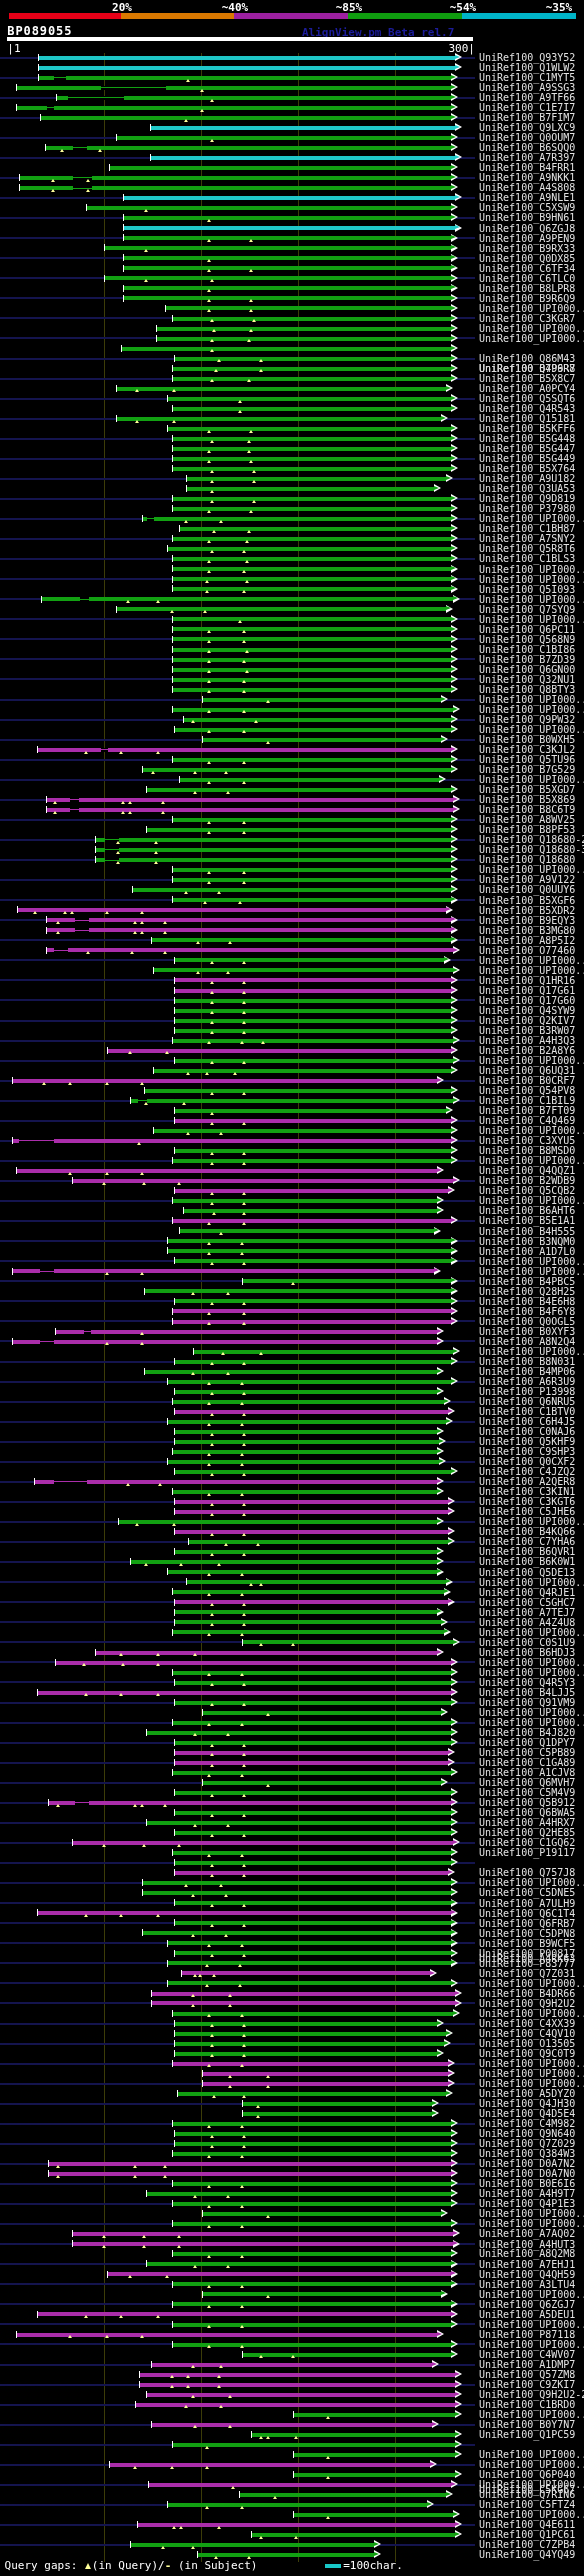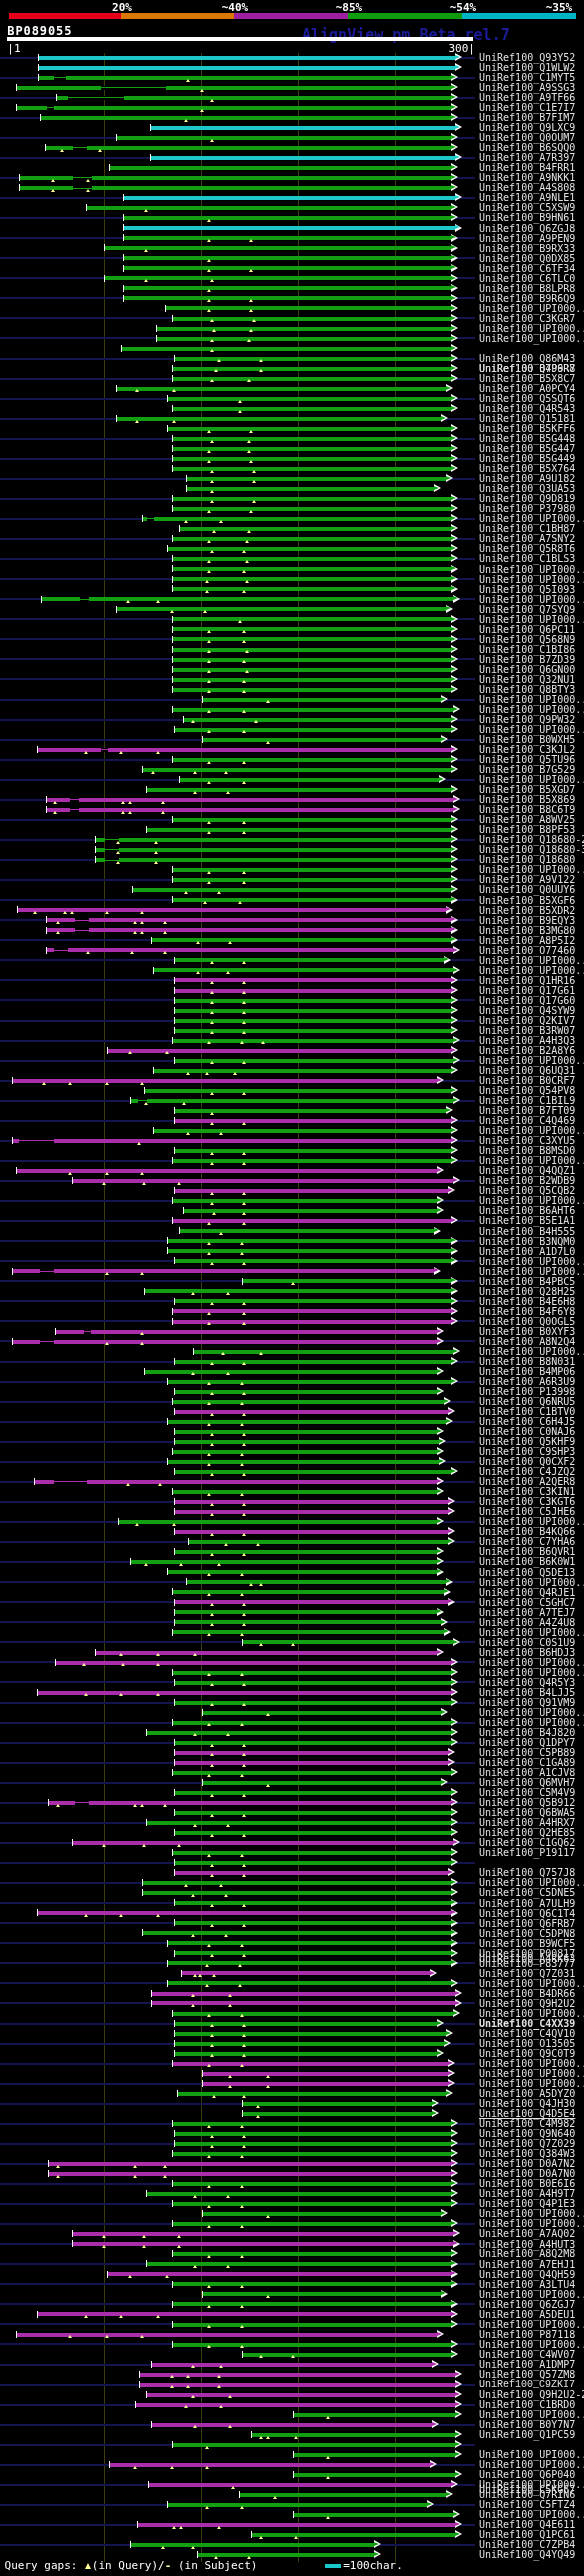--- a/index.html
+++ b/index.html
@@ -2,21 +2,21 @@
 <html style="font-size:14.6px"><head>
 <meta charset="utf-8">
 <style>
   html,body{margin:0;padding:0;background:#000;}
   #screen{position:relative;width:585px;height:2576px;background:#000;overflow:hidden;
           font-family:"DejaVu Sans Mono","Liberation Mono",monospace;}
   .scale-label{position:absolute;top:0.9px;color:#fff;font-weight:bold;font-size:11px;transform:translateX(-50%);white-space:nowrap;}
   #scalebar{position:absolute;left:9.1px;top:12.8px;height:6.4px;display:flex;}
   .scale-seg{height:6.4px;}
   #title{position:absolute;left:7.3px;top:24px;color:#fff;font-weight:bold;font-size:12px;letter-spacing:0.9px;}
-  #watermark{position:absolute;left:302px;top:25.6px;color:#1c1c9a;font-weight:bold;font-size:15px;}
+  #watermark{position:absolute;left:302px;top:25.6px;color:#1c1c9a;font-weight:bold;font-size:11px;}
   #querybar{position:absolute;left:7.3px;top:37px;width:466px;height:3.7px;background:#fff;}
   #ruler-left{position:absolute;left:7.3px;top:42px;color:#fff;font-size:11px;}
   #ruler-right{position:absolute;right:110px;top:42px;color:#fff;font-size:11px;}
   .gridline{position:absolute;width:0.9px;background:#3c3c08;z-index:1;}
   .stripe{position:absolute;left:0;height:1.8px;background:#14144e;z-index:2;}
   .bar{position:absolute;height:3.7px;z-index:3;}
   .tick{position:absolute;width:0.9px;height:7.3px;background:#fff;z-index:5;}
   .thin{position:absolute;height:3.7px;background:#000;z-index:4;}
   .thinline{position:absolute;height:0.9px;z-index:5;}
   .arrow-w{position:absolute;width:0;height:0;border-top:4.6px solid transparent;border-bottom:4.6px solid transparent;border-left:7.3px solid #fff;z-index:4;}
@@ -1563,21 +1563,21 @@
       <div class="gaptri" style="left: 207px; top: 2014px;"></div>
       <div class="gaptri" style="left: 240px; top: 2014px;"></div>
       <div class="hit-label" style="top: 2009px;">UniRef100_UPI000..</div>
       <div class="stripe" style="top: 2023px; width: 475px;"></div>
       <div class="bar" style="left: 175px; top: 2022px; width: 263px; background: rgb(18, 160, 18);"></div>
       <div class="tick" style="left: 174px; top: 2020px;"></div>
       <div class="arrow-w" style="left: 437px; top: 2019px;"></div>
       <div class="arrow-c" style="left: 437px; top: 2021px; border-left-color: rgb(18, 160, 18);"></div>
       <div class="gaptri" style="left: 210px; top: 2024px;"></div>
       <div class="gaptri" style="left: 242px; top: 2024px;"></div>
-      <div class="hit-label" style="top: 2019px; font-weight: bold;">UniRef100_C4XX39</div>
+      <div class="hit-label" style="top: 2019px;">UniRef100_C4XX39</div>
       <div class="bar" style="left: 175px; top: 2032px; width: 272px; background: rgb(18, 160, 18);"></div>
       <div class="tick" style="left: 174px; top: 2030px;"></div>
       <div class="arrow-w" style="left: 446px; top: 2029px;"></div>
       <div class="arrow-c" style="left: 446px; top: 2031px; border-left-color: rgb(18, 160, 18);"></div>
       <div class="gaptri" style="left: 210px; top: 2034px;"></div>
       <div class="gaptri" style="left: 242px; top: 2034px;"></div>
       <div class="hit-label" style="top: 2029px;">UniRef100_C4QV10</div>
       <div class="stripe" style="top: 2043px; width: 475px;"></div>
       <div class="bar" style="left: 175px; top: 2042px; width: 269px; background: rgb(18, 160, 18);"></div>
       <div class="tick" style="left: 174px; top: 2040px;"></div>
@@ -1628,21 +1628,21 @@
       <div class="tick" style="left: 242px; top: 2100px;"></div>
       <div class="arrow-w" style="left: 432px; top: 2099px;"></div>
       <div class="arrow-c" style="left: 432px; top: 2101px; border-left-color: rgb(18, 160, 18);"></div>
       <div class="gaptri" style="left: 256px; top: 2105px;"></div>
       <div class="hit-label" style="top: 2099px;">UniRef100_Q4JH30</div>
       <div class="bar" style="left: 243px; top: 2112px; width: 190px; background: rgb(18, 160, 18);"></div>
       <div class="tick" style="left: 242px; top: 2110px;"></div>
       <div class="arrow-w" style="left: 432px; top: 2109px;"></div>
       <div class="arrow-c" style="left: 432px; top: 2111px; border-left-color: rgb(18, 160, 18);"></div>
       <div class="gaptri" style="left: 256px; top: 2115px;"></div>
-      <div class="hit-label" style="top: 2109px; text-decoration: underline;">UniRef100_Q4D5E4</div>
+      <div class="hit-label" style="top: 2109px;">UniRef100_Q4D5E4</div>
       <div class="stripe" style="top: 2123px; width: 475px;"></div>
       <div class="bar" style="left: 173px; top: 2122px; width: 279px; background: rgb(18, 160, 18);"></div>
       <div class="tick" style="left: 172px; top: 2120px;"></div>
       <div class="arrow-w" style="left: 451px; top: 2119px;"></div>
       <div class="arrow-c" style="left: 451px; top: 2121px; border-left-color: rgb(18, 160, 18);"></div>
       <div class="gaptri" style="left: 207px; top: 2125px;"></div>
       <div class="gaptri" style="left: 240px; top: 2125px;"></div>
       <div class="hit-label" style="top: 2119px;">UniRef100_C4M982</div>
       <div class="bar" style="left: 175px; top: 2132px; width: 276px; background: rgb(18, 160, 18);"></div>
       <div class="tick" style="left: 174px; top: 2130px;"></div>
@@ -1837,21 +1837,21 @@
       <div class="gaptri" style="left: 217px; top: 2375px;"></div>
       <div class="hit-label" style="top: 2370px;">UniRef100_Q57ZM8</div>
       <div class="stripe" style="top: 2384px; width: 475px;"></div>
       <div class="bar" style="left: 140px; top: 2383px; width: 316px; background: rgb(170, 45, 170);"></div>
       <div class="tick" style="left: 139px; top: 2381px;"></div>
       <div class="arrow-w" style="left: 455px; top: 2380px;"></div>
       <div class="arrow-c" style="left: 455px; top: 2382px; border-left-color: rgb(170, 45, 170);"></div>
       <div class="gaptri" style="left: 170px; top: 2385px;"></div>
       <div class="gaptri" style="left: 186px; top: 2385px;"></div>
       <div class="gaptri" style="left: 217px; top: 2385px;"></div>
-      <div class="hit-label" style="top: 2380px; font-family: Liberation Mono, monospace;">UniRef100_C9ZKI7</div>
+      <div class="hit-label" style="top: 2380px;">UniRef100_C9ZKI7</div>
       <div class="bar" style="left: 147px; top: 2393px; width: 309px; background: rgb(170, 45, 170);"></div>
       <div class="tick" style="left: 146px; top: 2391px;"></div>
       <div class="arrow-w" style="left: 455px; top: 2390px;"></div>
       <div class="arrow-c" style="left: 455px; top: 2392px; border-left-color: rgb(170, 45, 170);"></div>
       <div class="gaptri" style="left: 191px; top: 2395px;"></div>
       <div class="gaptri" style="left: 228px; top: 2395px;"></div>
       <div class="hit-label" style="top: 2390px;">UniRef100_Q9H2U2-2</div>
       <div class="stripe" style="top: 2404px; width: 475px;"></div>
       <div class="bar" style="left: 136px; top: 2403px; width: 321px; background: rgb(170, 45, 170);"></div>
       <div class="tick" style="left: 135px; top: 2401px;"></div>

